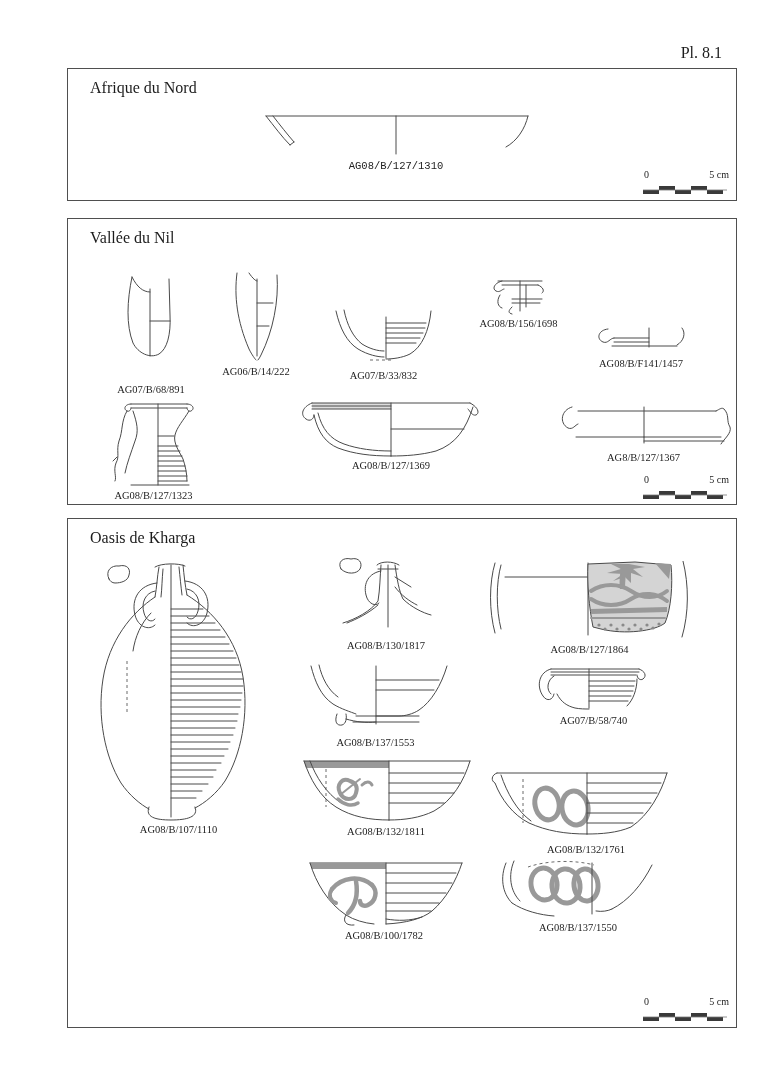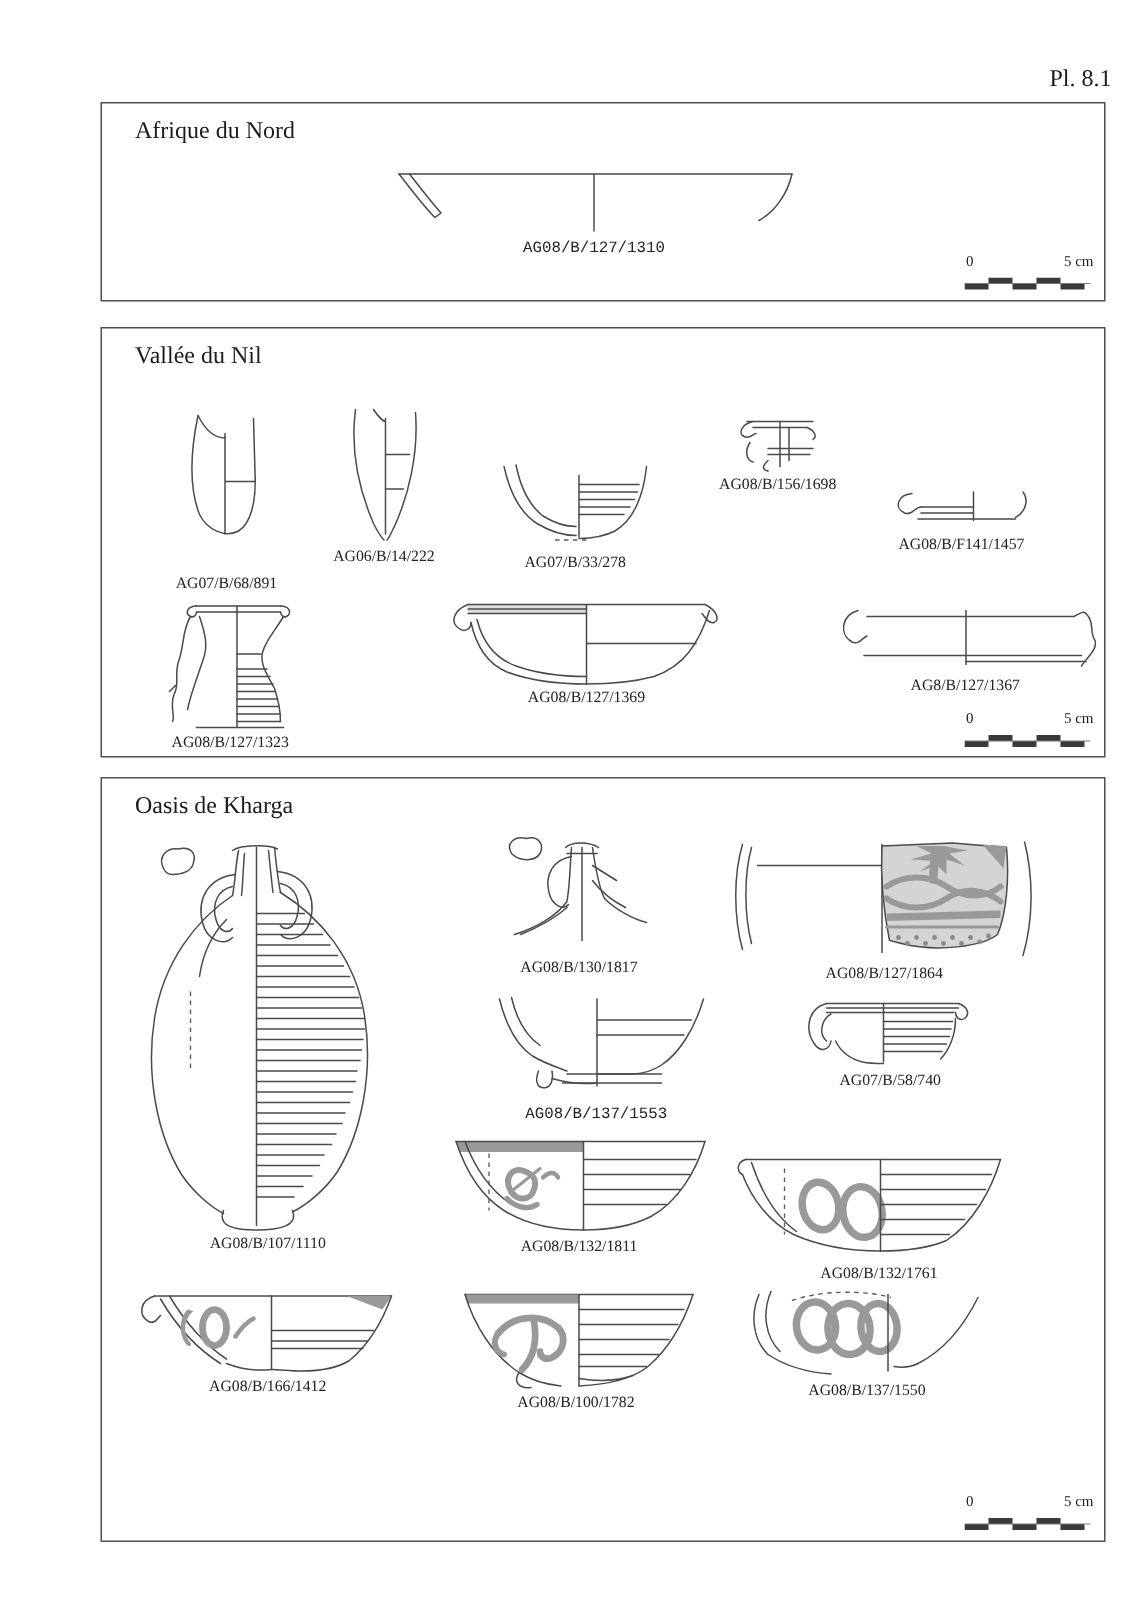--- a/index.html
+++ b/index.html
@@ -1,18 +1,18 @@
 <!DOCTYPE html>
 <html><head>
 <meta charset="utf-8">
 <style>
   html,body{margin:0;padding:0;background:#ffffff;}
   .page{position:relative;width:764px;height:1080px;background:#ffffff;
         font-family:"Liberation Serif","DejaVu Serif",serif;color:#1c1c1c;overflow:hidden;}
-  .plate-no{position:absolute;top:44px;right:23px;font-size:16px;}
+  .plate-no{position:absolute;top:44px;right:42px;font-size:16px;}
   .panel{position:absolute;left:67px;width:670px;border:1px solid #4f4f4f;background:#fff;box-sizing:border-box;}
   .panel-1{top:68px;height:133px;}
   .panel-2{top:218px;height:287px;}
   .panel-3{top:518px;height:510px;}
   .panel-title{position:absolute;left:22px;top:10px;font-size:16px;}
   figure{position:absolute;margin:0;display:flex;flex-direction:column;align-items:center;}
   figure svg{display:block;}
   figcaption{margin-top:3px;font-size:10.5px;white-space:nowrap;color:#222;}
   .scalebar{position:absolute;width:85px;}
   .scalebar .lbls{display:flex;justify-content:space-between;font-size:10px;padding:0 1px 1px 1px;}
@@ -82,21 +82,21 @@
 
     <figure style="left:258px;top:90px;width:115px;">
       <svg width="100" height="58" viewBox="0 0 100 58">
         <path class="ln" d="M2,2 C6,20 13,33 24,40 C34,46 44,48 50,48"></path>
         <path class="ln" d="M10,1 C13,16 19,28 28,35 C36,40 44,42 50,42"></path>
         <path class="ln" d="M97,2 C95,22 88,38 76,45 C68,49 58,50 52,50"></path>
         <path class="ln" d="M52,8 V49"></path>
         <path class="ln" d="M52,14 H92 M52,19 H91 M52,24 H89 M52,29 H86 M52,34 H82"></path>
         <path class="dash" d="M36,51 H60"></path>
       </svg>
-      <figcaption>AG07/B/33/278</figcaption>
+      <figcaption>AG07/B/33/832</figcaption>
     </figure>
 
     <figure style="left:398px;top:58px;width:105px;">
       <svg width="58" height="38" viewBox="0 0 58 38">
         <path class="ln" d="M8,4 H52 M12,8 H48"></path>
         <path class="ln" d="M12,4 C4,6 2,12 6,14 C10,16 12,12 14,12"></path>
         <path class="ln" d="M10,18 C6,24 8,30 12,31"></path>
         <path class="ln" d="M30,4 V34 M36,8 V30"></path>
         <path class="ln" d="M48,8 C53,10 55,14 52,16"></path>
         <path class="ln" d="M22,22 H52 M22,26 H50"></path>
@@ -232,21 +232,21 @@
             <circle cx="156" cy="68" r="1.6"></circle>
             <circle cx="162" cy="64" r="1.6"></circle>
           <circle cx="168" cy="67" r="1.6"></circle>
             <circle cx="174" cy="63" r="1.6"></circle>
         </g>
         <path class="ln" d="M198,0 C204,24 204,52 197,76"></path>
       </svg>
       <figcaption>AG08/B/127/1864</figcaption>
     </figure>
 
-    <figure style="left:252px;top:145px;width:155px;font-family:Liberation Mono, monospace;">
+    <figure style="left:230px;top:145px;width:155px;">
       <svg width="150" height="70" viewBox="0 0 150 70">
         <path class="ln" d="M75,2 V60"></path>
         <path class="ln" d="M146,2 C140,22 130,38 118,46 C112,50 104,52 98,52 H75"></path>
         <path class="ln" d="M75,16 H138 M75,26 H133"></path>
         <path class="ln" d="M55,52 H118 M52,58 H118"></path>
         <path class="ln" d="M10,2 C14,18 20,32 32,40 C40,45 50,48 55,50"></path>
         <path class="ln" d="M18,1 C21,14 27,26 37,33"></path>
         <path class="ln" d="M36,50 C33,58 36,62 41,61 C45,60 46,54 45,50"></path>
         <path class="ln" d="M45,55 C55,58 65,59 75,58"></path>
       </svg>
@@ -293,36 +293,20 @@
         <path class="dash" d="M34,8 V52"></path>
         <ellipse class="ps" stroke-width="5" cx="58" cy="33" rx="12" ry="16" transform="rotate(-12 58 33)"></ellipse>
         <ellipse class="ps" stroke-width="5" cx="86" cy="37" rx="13" ry="17" transform="rotate(-10 86 37)"></ellipse>
         <path class="ln" d="M98,12 H172 M98,22 H168 M98,32 H162 M98,42 H154 M98,52 H144"></path>
         <path class="ln" d="M178,2 C172,22 160,44 142,56 C128,62 112,63 98,63"></path>
         <path class="ln" d="M98,2 V63"></path>
       </svg>
       <figcaption>AG08/B/132/1761</figcaption>
     </figure>
 
-    <figure style="left:18px;top:342px;width:185px;">
-      <svg width="180" height="55" viewBox="0 0 180 55">
-        <path class="ln" d="M14,3 H172"></path>
-        <path class="ln" d="M14,3 C4,6 3,16 10,20 C14,22 16,18 18,16"></path>
-        <path class="ln" d="M18,5 C28,22 42,38 58,48 M24,3 C34,20 48,36 62,45"></path>
-        <path class="ln" d="M62,48 C72,52 82,53 92,52"></path>
-        <path class="pt" d="M36,12 C30,18 30,30 36,36 C38,37 39,36 38,34 C33,28 33,19 40,13 Z"></path>
-        <ellipse class="ps" stroke-width="4.5" cx="54" cy="24" rx="8" ry="12"></ellipse>
-        <path class="ps" stroke-width="3" d="M68,30 C72,24 76,20 80,18"></path>
-        <path class="pt" d="M142,3 L172,3 L166,12 Z"></path>
-        <path class="ln" d="M92,26 H160 M92,33 H156 M92,38 H153"></path>
-        <path class="ln" d="M172,3 C166,20 156,36 144,46 C136,51 124,53 112,53 C104,53 98,52 92,52"></path>
-        <path class="ln" d="M92,3 V52"></path>
-      </svg>
-      <figcaption>AG08/B/166/1412</figcaption>
-    </figure>
 
     <figure style="left:226px;top:342px;width:180px;">
       <svg width="172" height="66" viewBox="0 0 172 66">
         <path class="ln" d="M12,2 H164"></path>
         <path class="pt" d="M12,2 H88 V8 H14 Z"></path>
         <path class="ln" d="M12,2 C18,22 30,42 48,54 C56,59 66,62 76,63"></path>
         <path class="ln" d="M48,54 C44,60 48,65 56,64"></path>
         <path class="ps" stroke-width="4.5" d="M34,28 C44,16 62,14 74,24"></path>
         <path class="ps" stroke-width="4.5" d="M58,20 C60,32 58,44 50,52"></path>
         <path class="ps" stroke-width="4.5" d="M74,24 C80,30 78,40 70,44 C66,46 62,44 62,40"></path>

